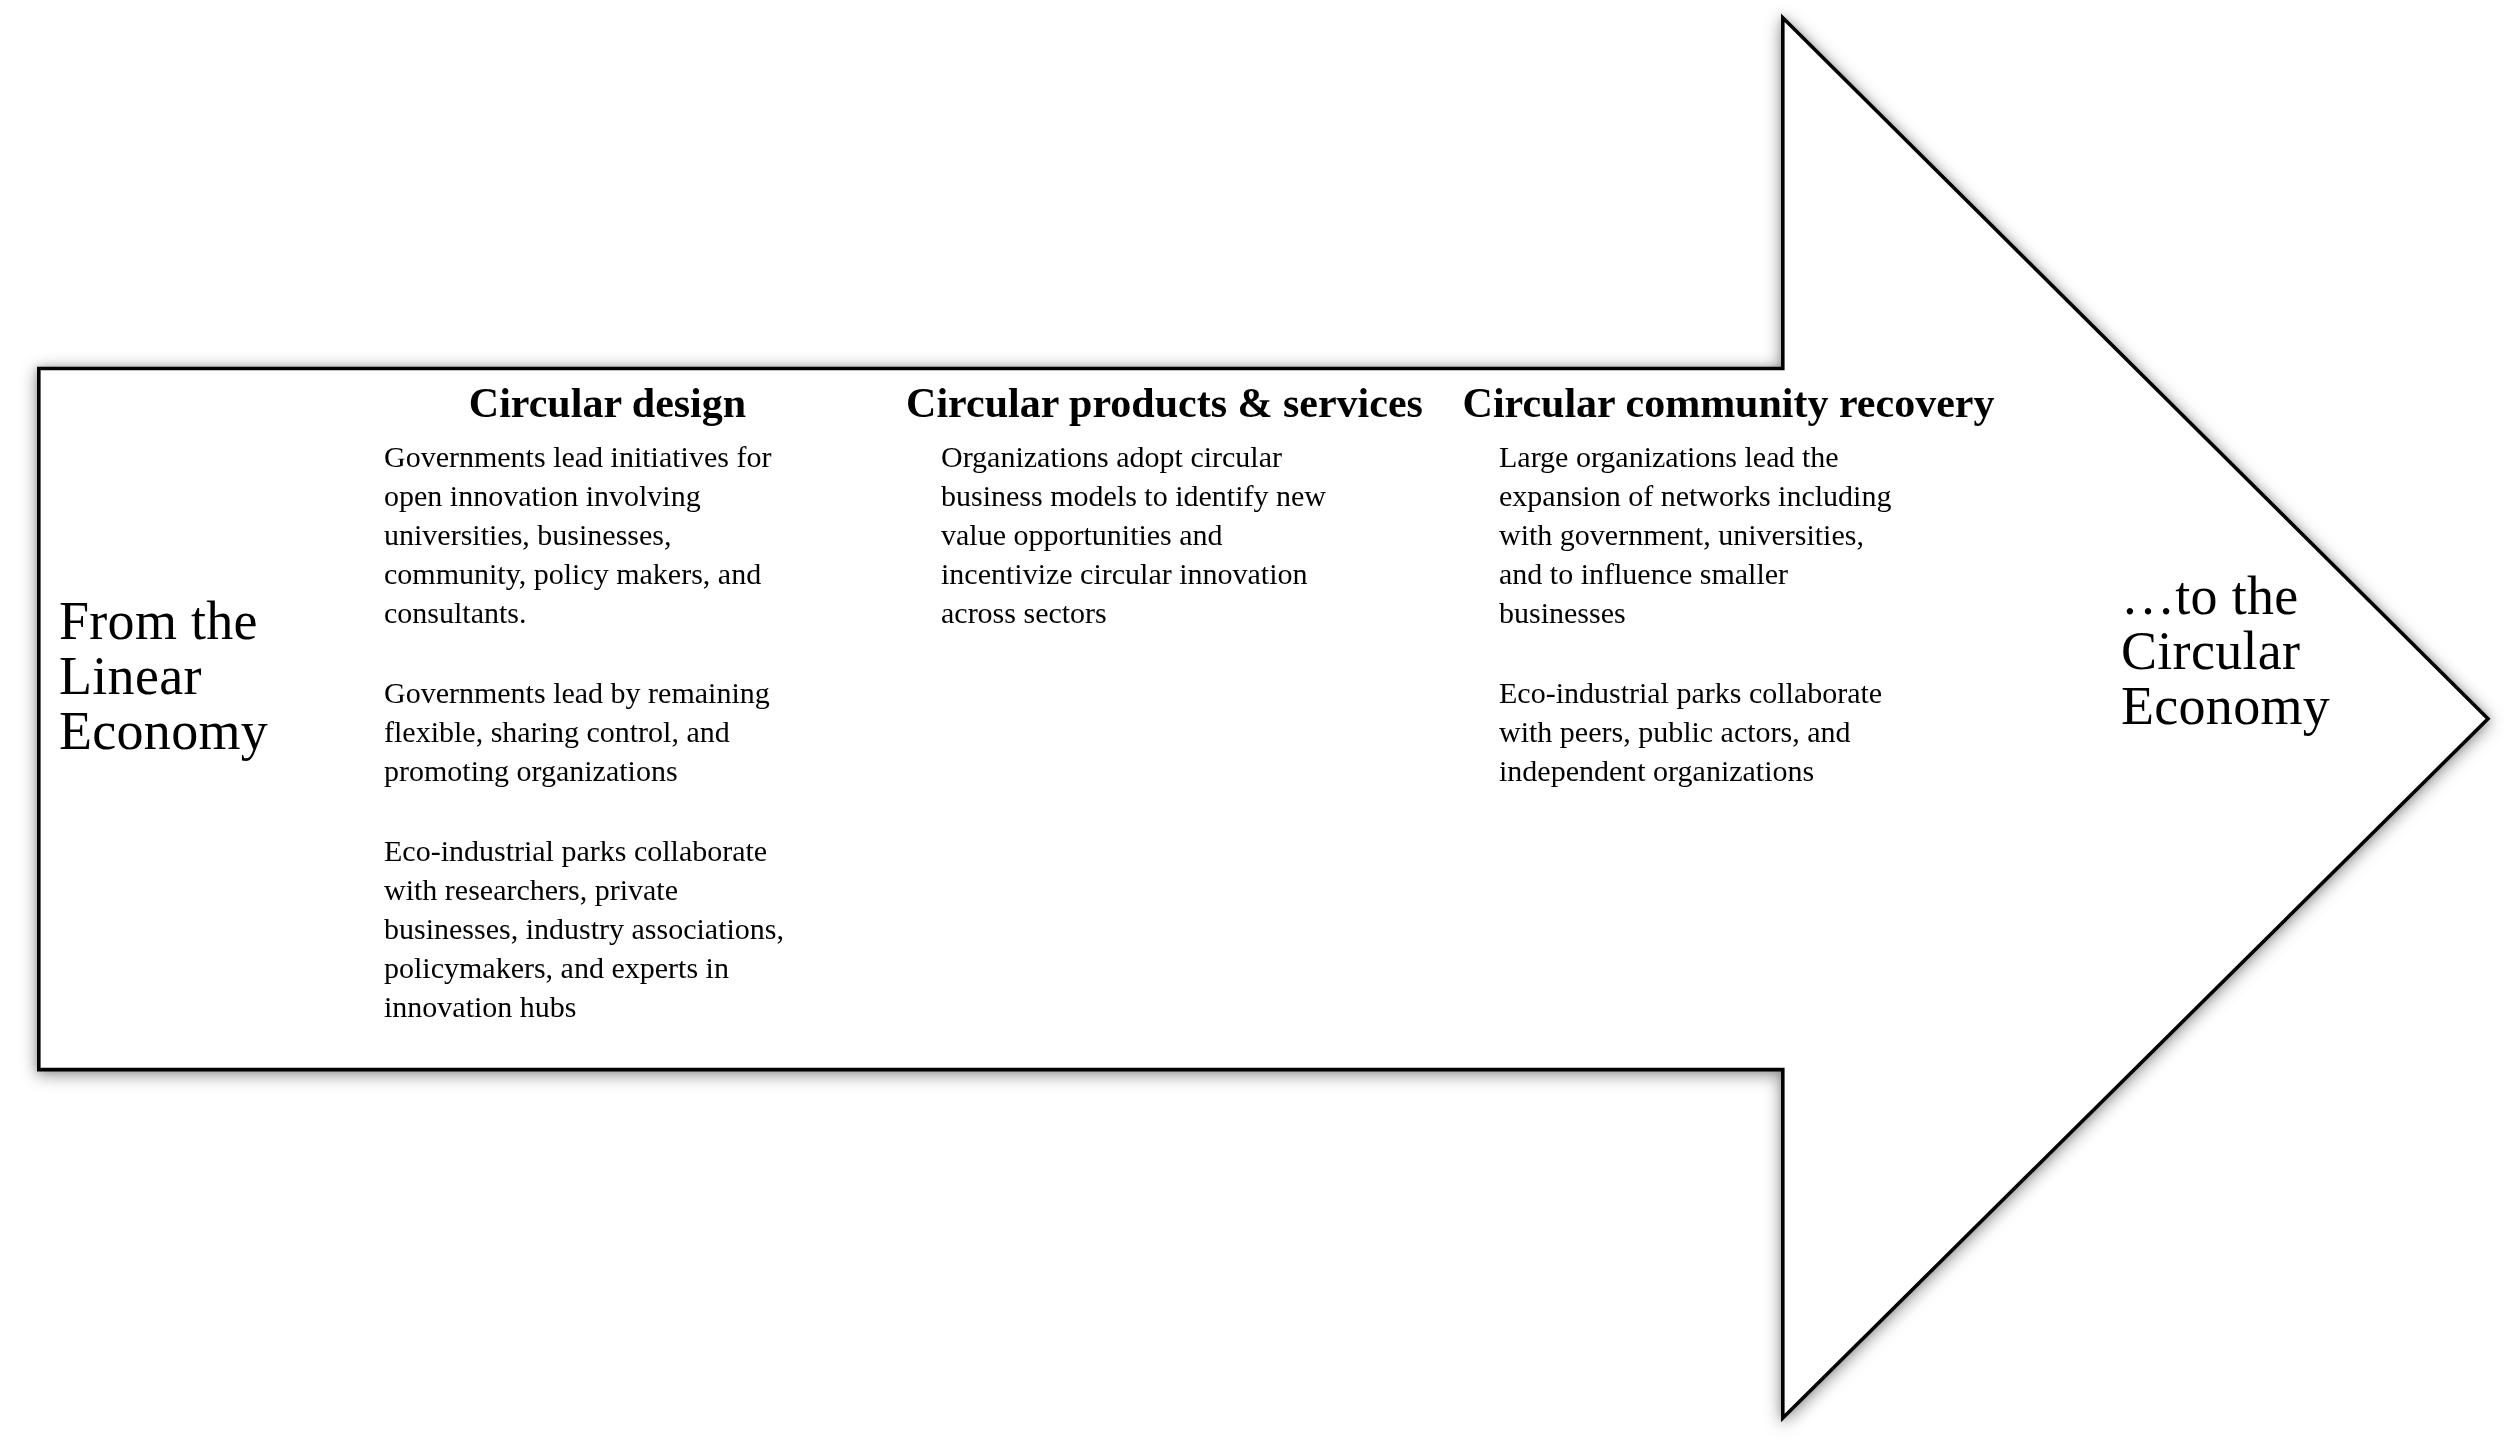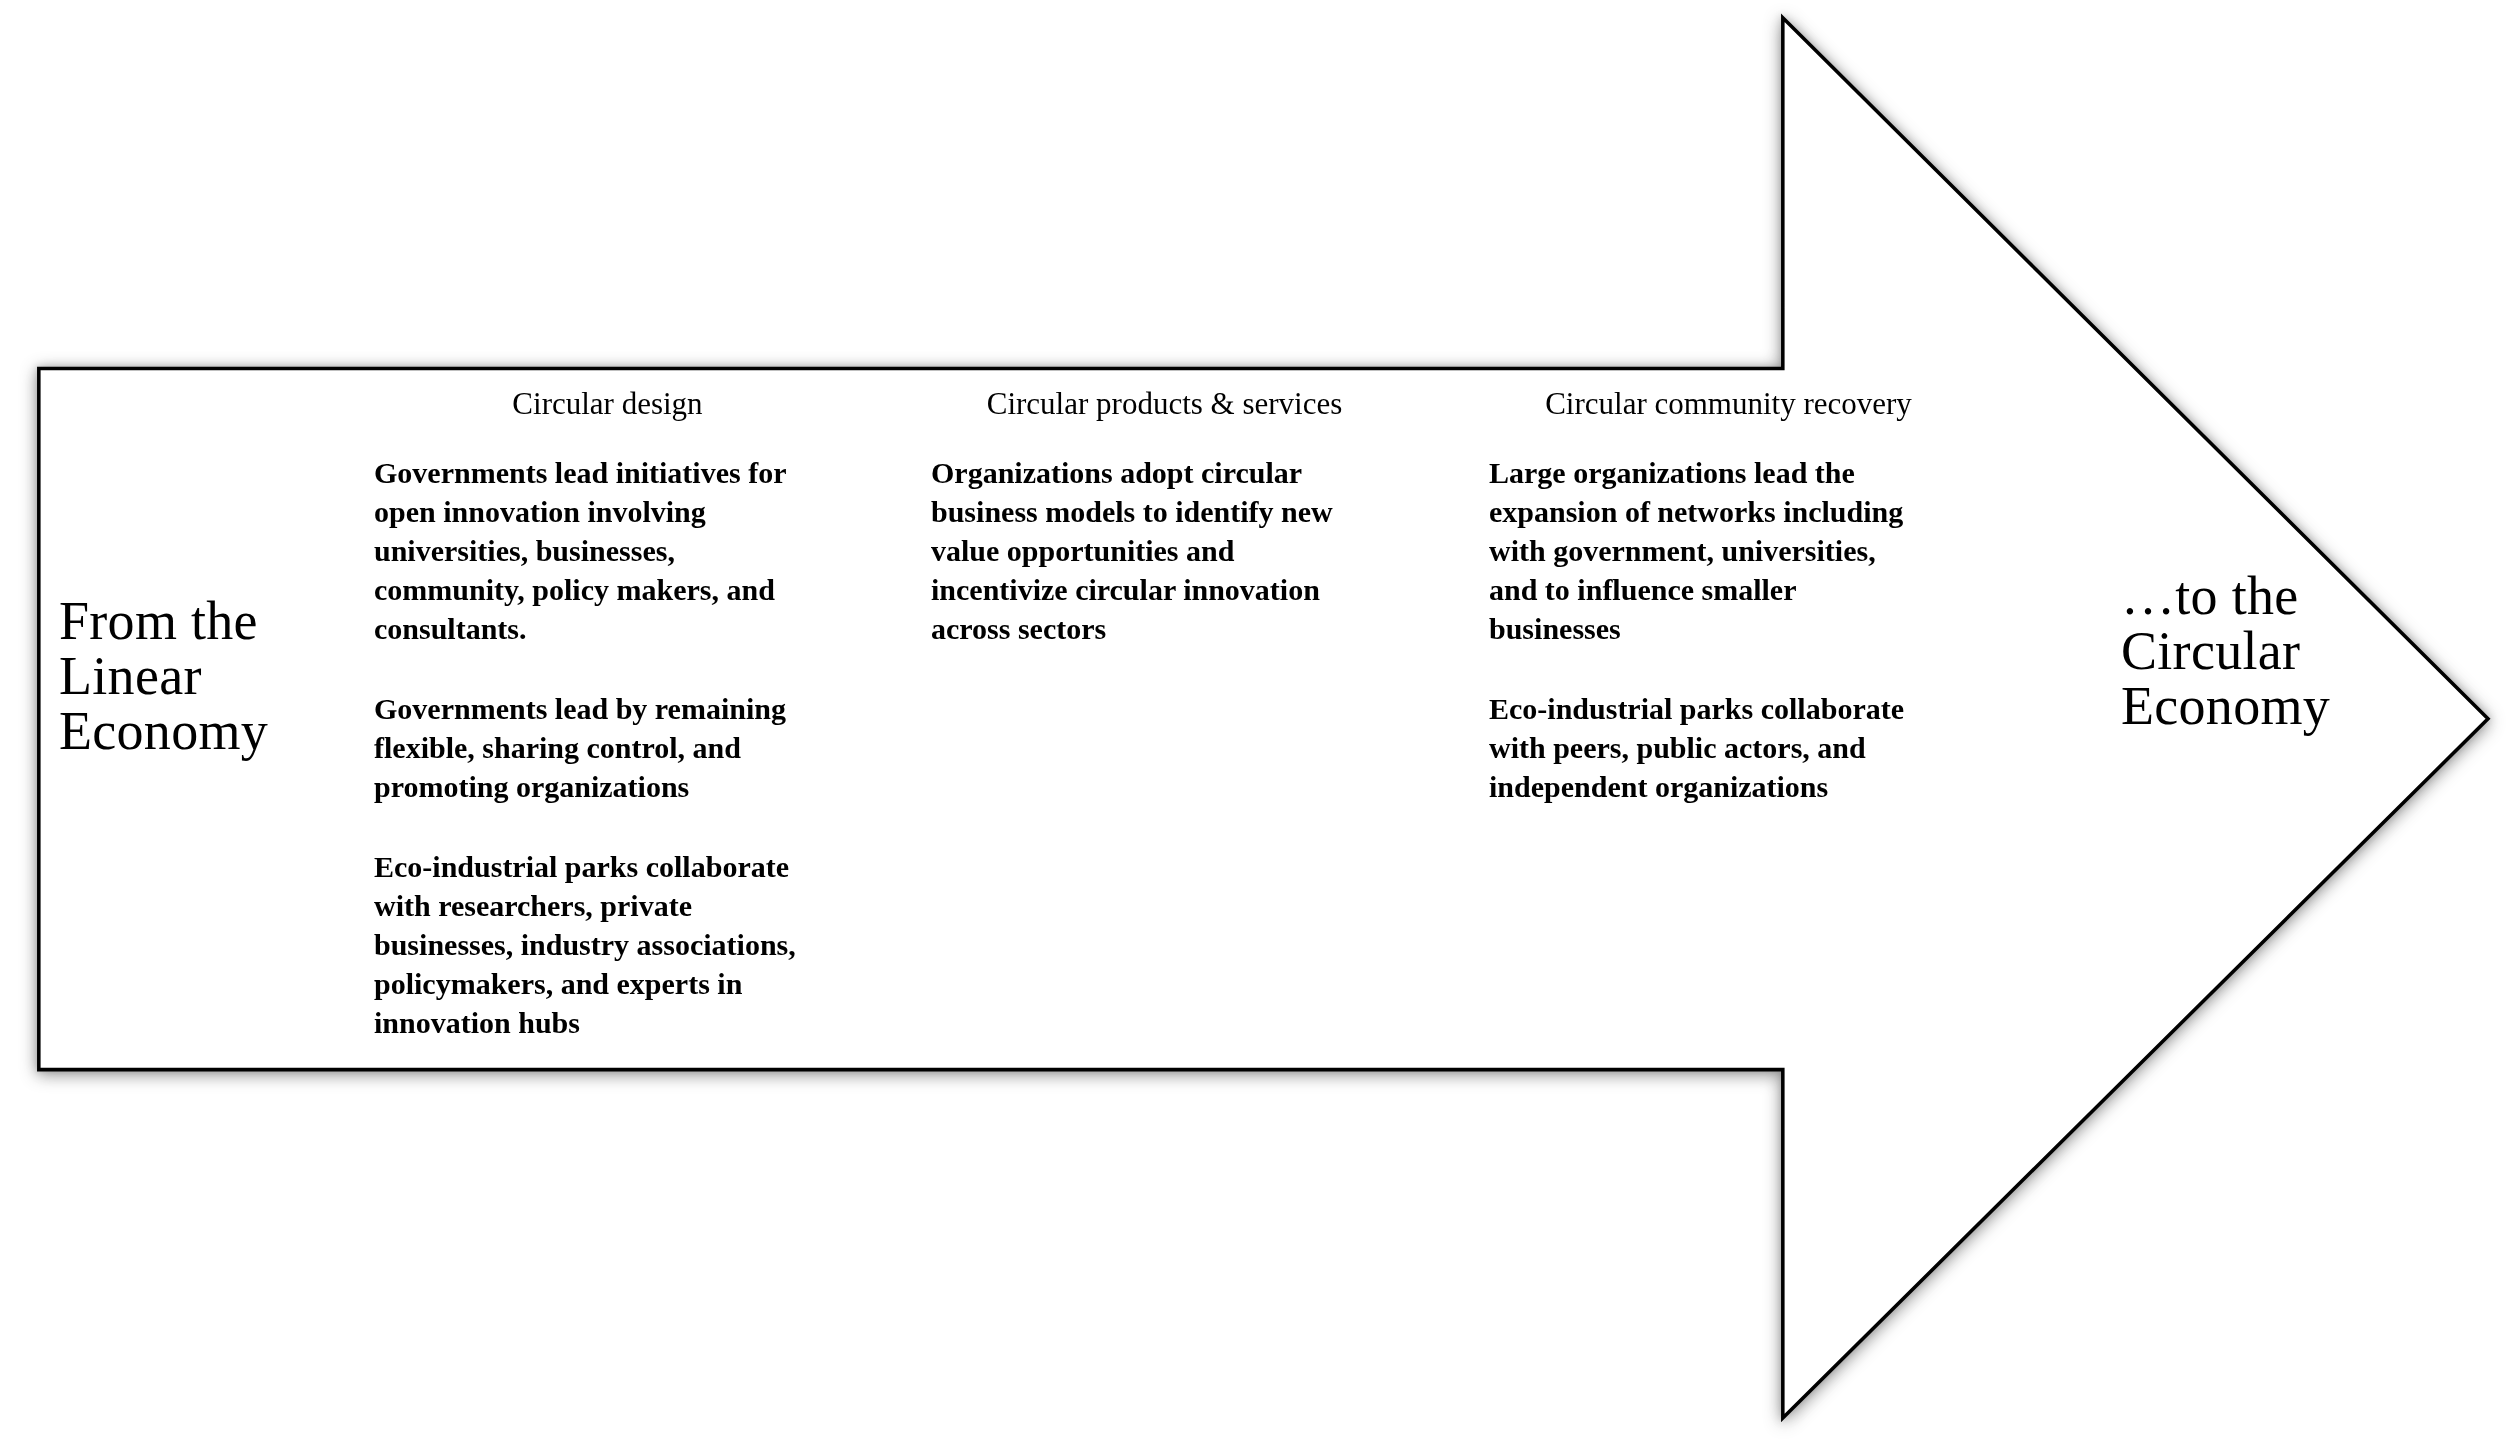--- a/index.html
+++ b/index.html
@@ -38,32 +38,31 @@
     font-size: 54px;
     line-height: 55px;
     white-space: pre;
     letter-spacing: 0.3px;
   }
   .col {
     position: absolute;
     top: 384px;
   }
   .col-header {
-    font-weight: normal;
-    font-size: 31px;
+    font-weight: bold;
+    font-size: 42px;
     line-height: 39px;
     text-align: center;
     white-space: pre;
-    margin-bottom: 30px;
+    margin-bottom: 8px;
   }
   .bullet-list {
     list-style: none;
-    margin: 4px;
+    margin: 14px;
     padding: 0;
-    font-weight: bold;
   }
   .bullet-item {
     display: flex;
     align-items: flex-start;
     margin-bottom: 41px;
   }
   .dot-cell {
     flex: 0 0 47px;
   }
   .dot {

